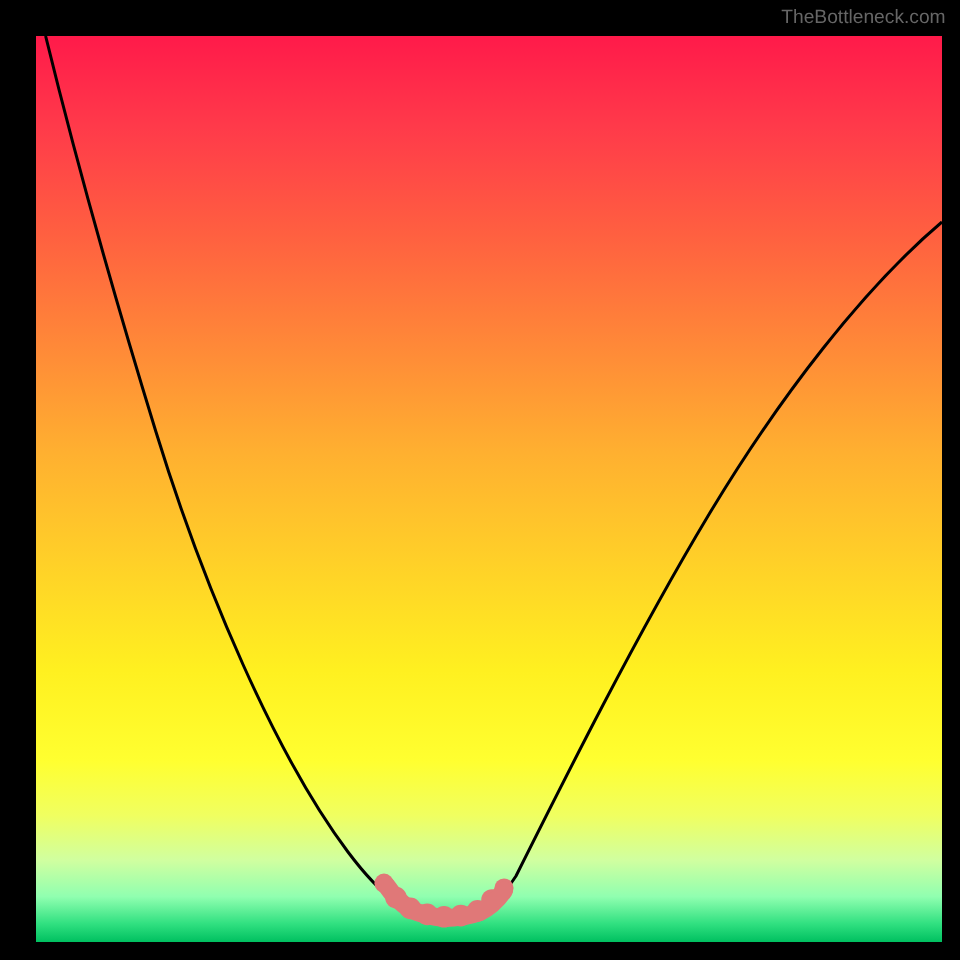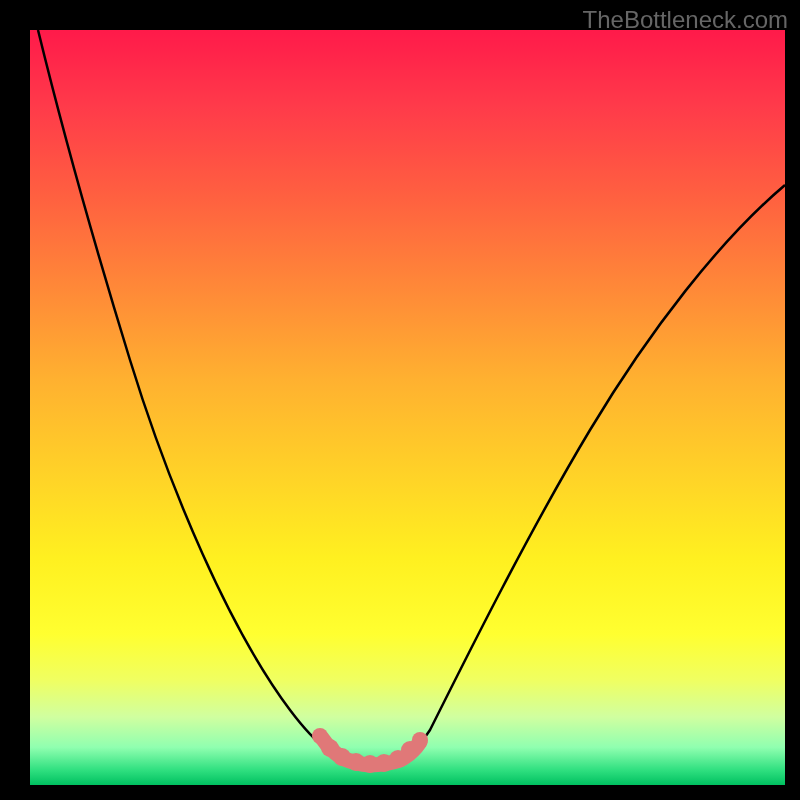--- a/index.html
+++ b/index.html
@@ -9,21 +9,21 @@
     background: #000;
     overflow: hidden;
     position: relative;
     font-family: Arial, sans-serif;
   }
   .watermark {
     position: absolute;
     top: 6px;
     right: 12px;
     color: #666;
-    font-size: 24px;
+    font-size: 16px;
     z-index: 10;
     margin-left: 20px;
   }
   .chart-area {
     position: absolute;
     left: 30px;
     top: 30px;
     width: 755px;
     height: 755px;
   }

